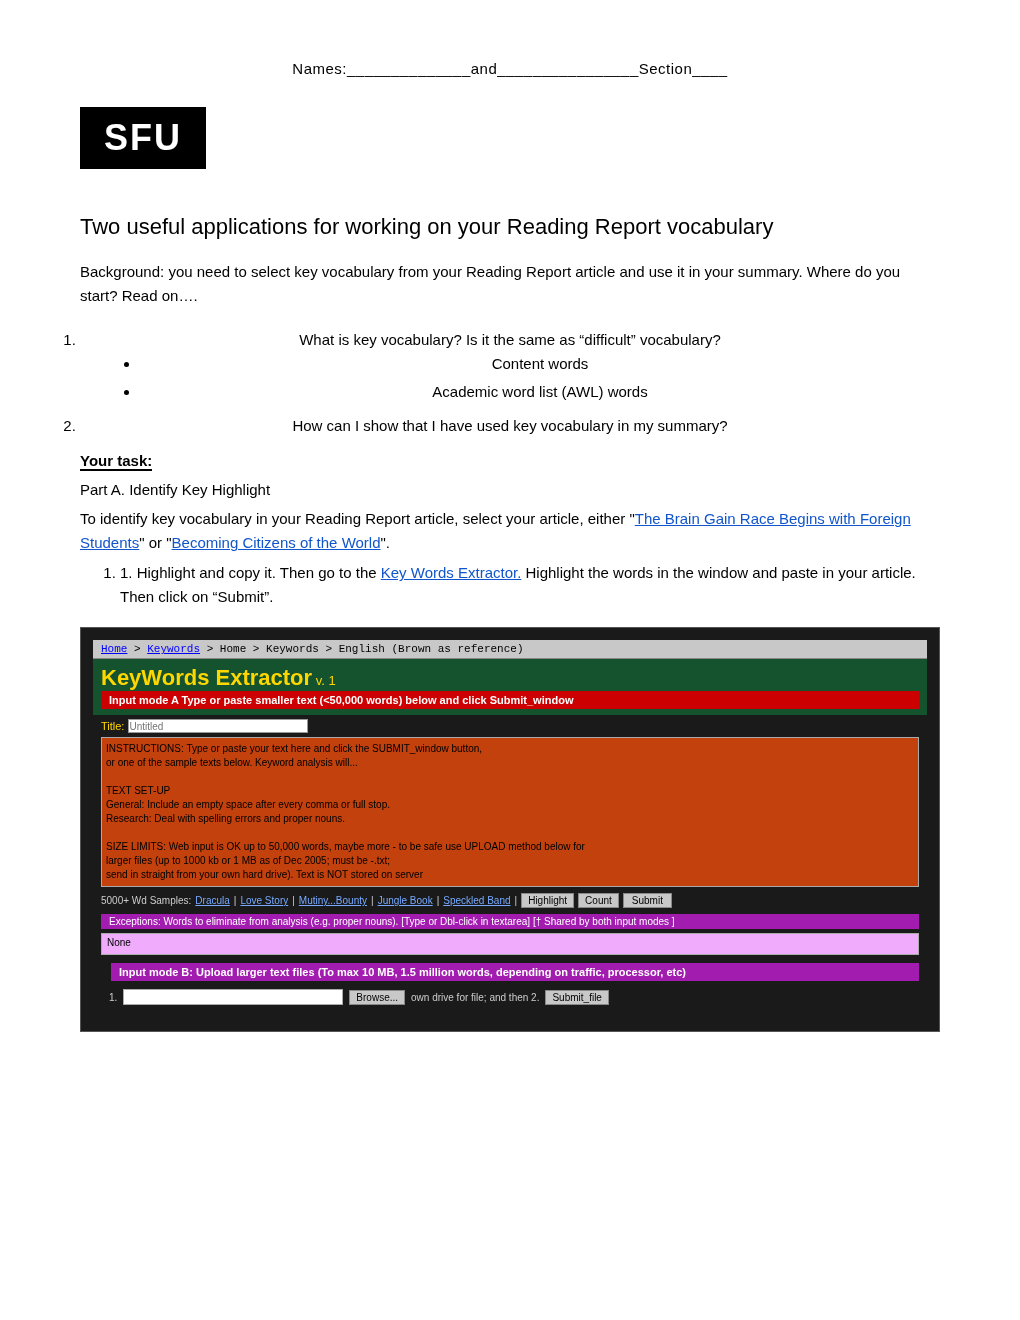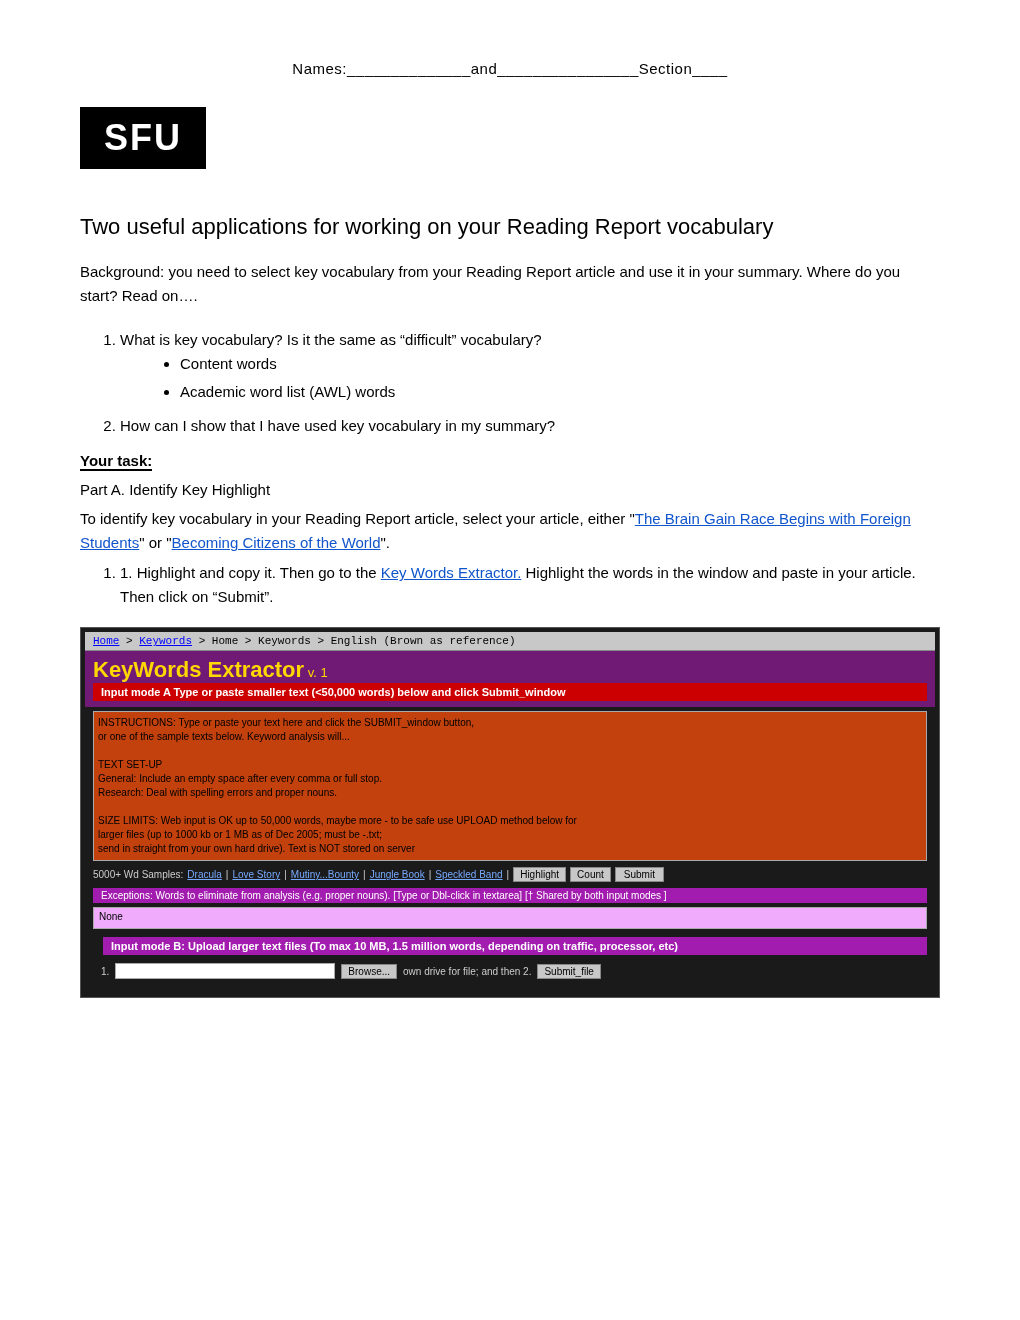--- a/index.html
+++ b/index.html
@@ -33,22 +33,22 @@
       font-weight: normal;
       margin-bottom: 18px;
       line-height: 1.3;
     }
     .background-text {
       font-size: 15px;
       margin-bottom: 20px;
       line-height: 1.6;
     }
     .numbered-list {
-      margin-left: 40px;
       margin-bottom: 14px;
+      text-align: center;
     }
     .numbered-list li {
       margin-bottom: 10px;
       font-size: 15px;
       line-height: 1.6;
     }
     .bullet-list {
       list-style: disc;
       margin-left: 60px;
       margin-bottom: 10px;
@@ -73,34 +73,34 @@
       font-size: 15px;
       line-height: 1.6;
       margin-bottom: 6px;
     }
     a { color: #1155cc; }
     .screenshot-box {
       border: 1px solid #555;
       background: #1a1a1a;
       width: 100%;
       margin-top: 18px;
-      padding: 4px;
+      padding: 12px;
       font-family: 'Courier New', monospace;
       font-size: 11px;
     }
     .ss-nav {
       background: #c8c8c8;
       padding: 3px 8px;
       font-size: 11px;
       color: #000;
       border-bottom: 1px solid #888;
     }
     .ss-nav a { color: #00f; font-size: 11px; text-decoration: underline; }
     .ss-title-bar {
-      background: #701a75;
+      background: #14532d;
       padding: 6px 8px 2px 8px;
     }
     .ss-kw-title {
       color: #ffd700;
       font-size: 22px;
       font-weight: bold;
       font-family: Arial, sans-serif;
     }
     .ss-version {
       color: #ffd700;
@@ -289,20 +289,24 @@
   <div class="ss-nav">
     <a href="#">Home</a> &gt; <a href="#">Keywords</a> &gt; <span>Home &gt; Keywords &gt; English (Brown as reference)</span>
   </div>
 
   <div class="ss-title-bar">
     <span class="ss-kw-title">KeyWords Extractor</span><span class="ss-version"> v. 1</span>
     <div class="ss-input-mode-a">Input mode A  Type or paste smaller text (&lt;50,000 words) below and click Submit_window</div>
   </div>
 
   <div class="ss-body">
+    <div class="ss-title-row">
+      <span class="ss-title-label">Title:</span>
+      <input class="ss-title-input" type="text" placeholder="Untitled" style="">
+    </div>
     <div class="ss-textarea-box">
       <span>INSTRUCTIONS: Type or paste your text here and click the SUBMIT_window button,<br>or one of the sample texts below. Keyword analysis will...<br><br>TEXT SET-UP<br>General: Include an empty space after every comma or full stop.<br>Research: Deal with spelling errors and proper nouns.<br><br>SIZE LIMITS: Web input is OK up to 50,000 words, maybe more - to be safe use UPLOAD method below for<br>larger files (up to 1000 kb or 1 MB as of Dec 2005; must be -.txt;<br>send in straight from your own hard drive). Text is NOT stored on server</span>
     </div>
     <div class="ss-samples-row">
       <span>5000+ Wd Samples:</span>
       <a href="#">Dracula</a> |
       <a href="#">Love Story</a> |
       <a href="#">Mutiny...Bounty</a> |
       <a href="#">Jungle Book</a> |
       <a href="#">Speckled Band</a> |

